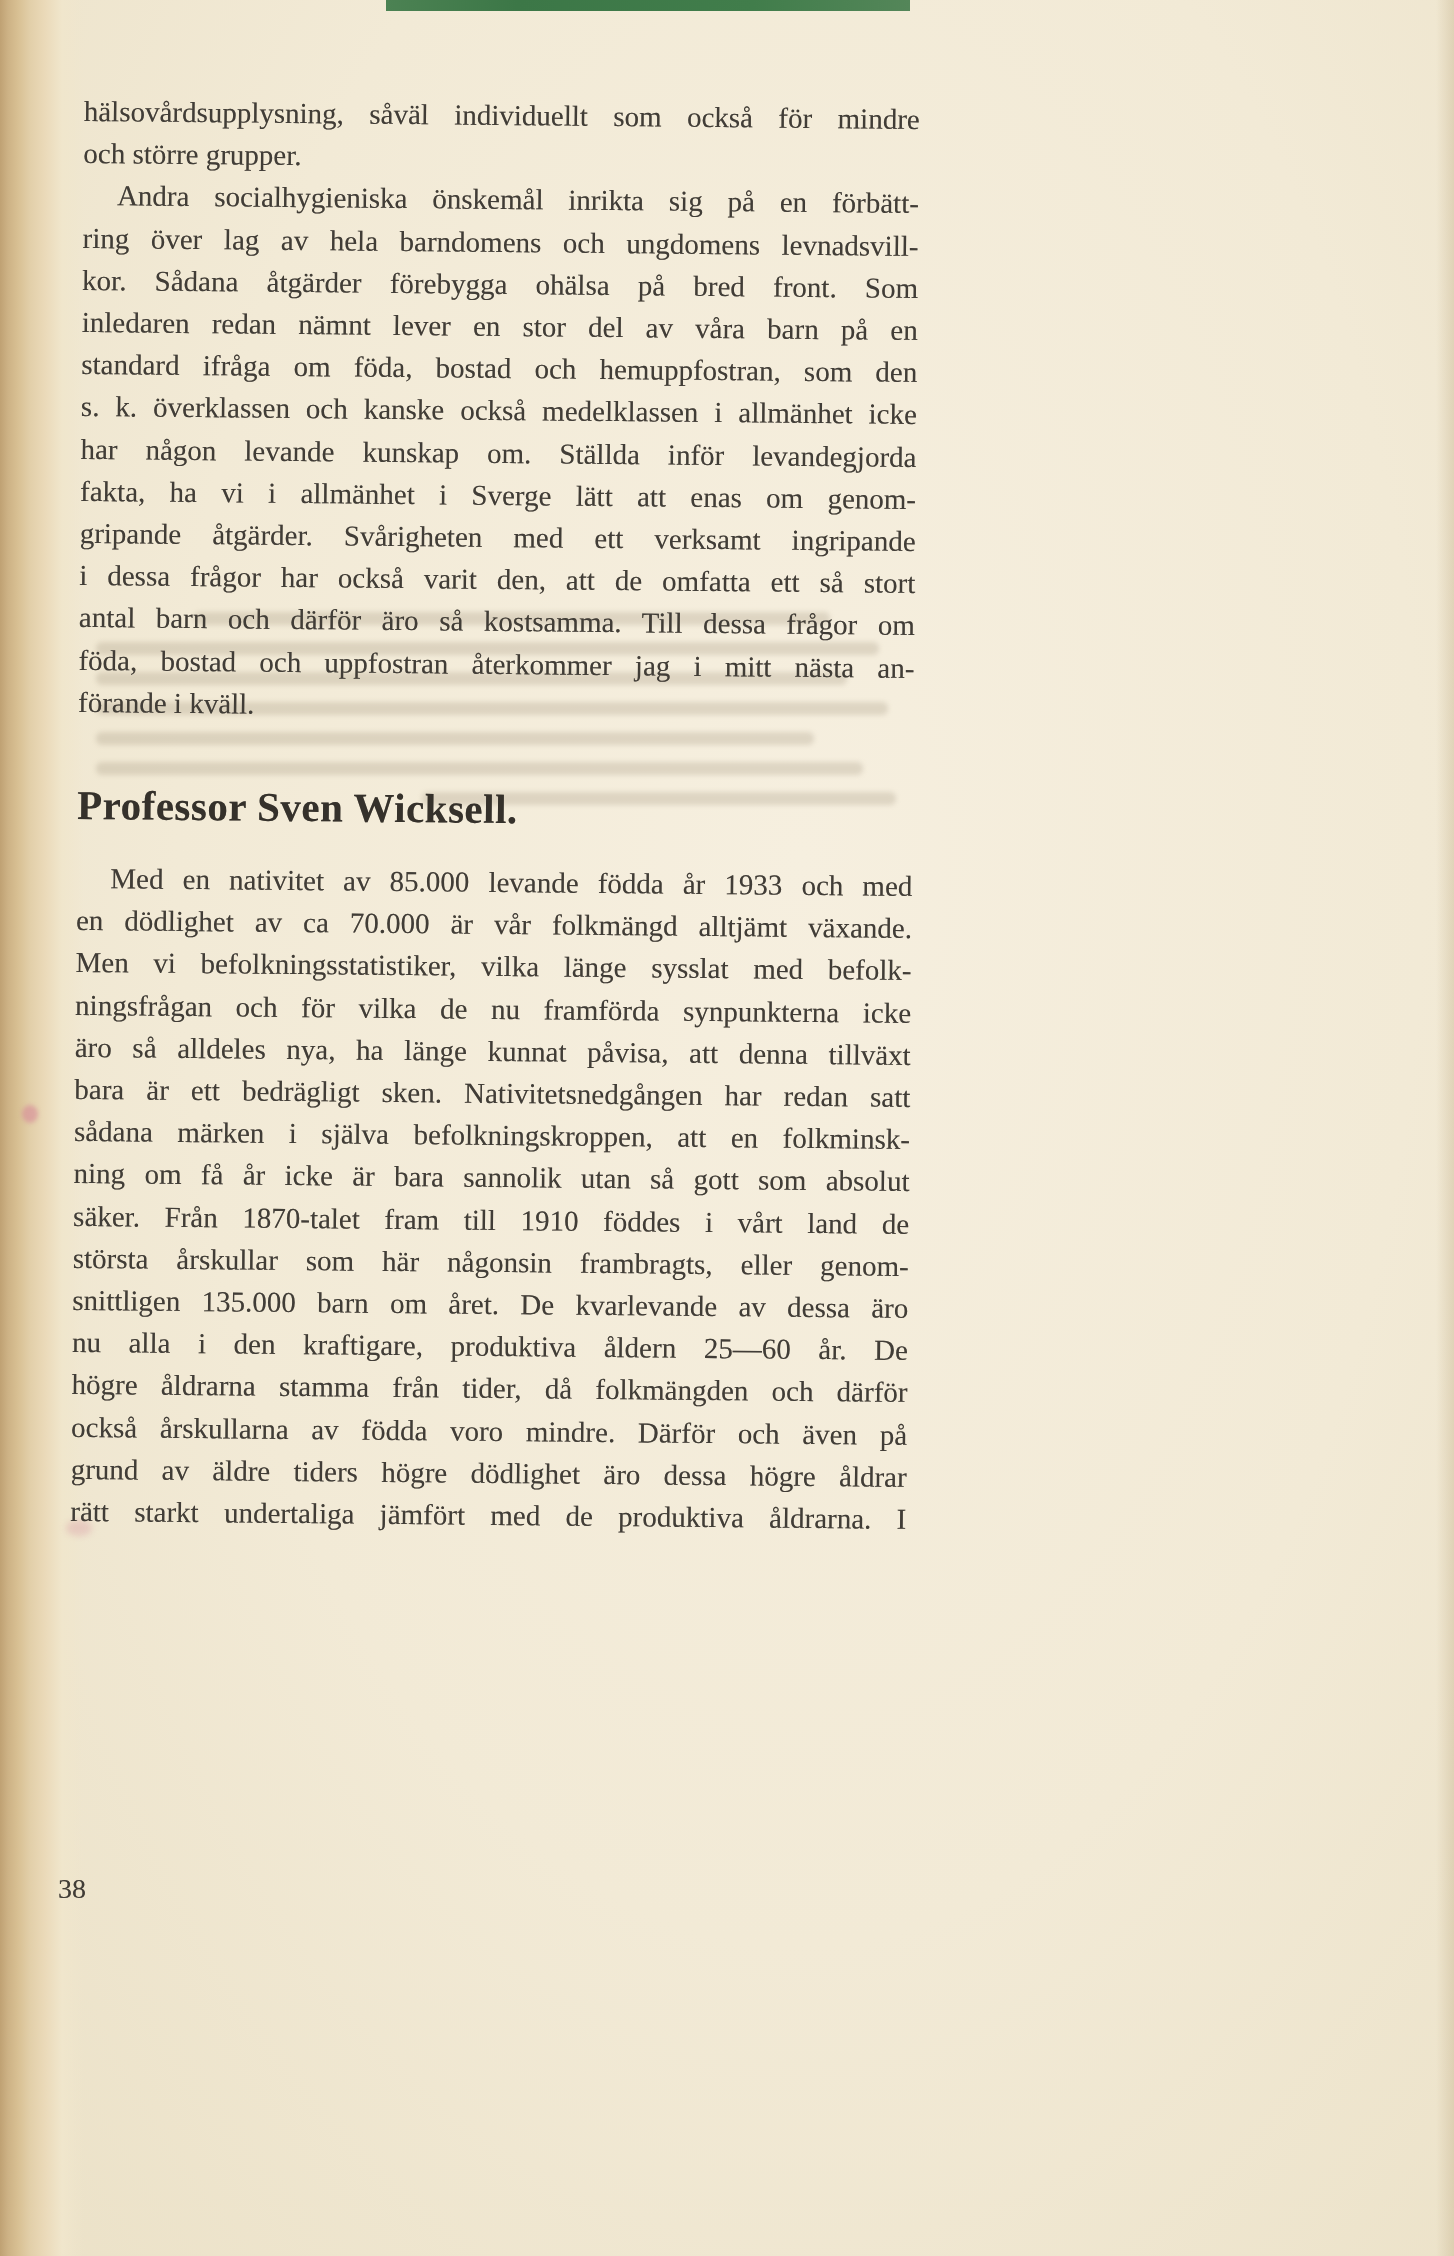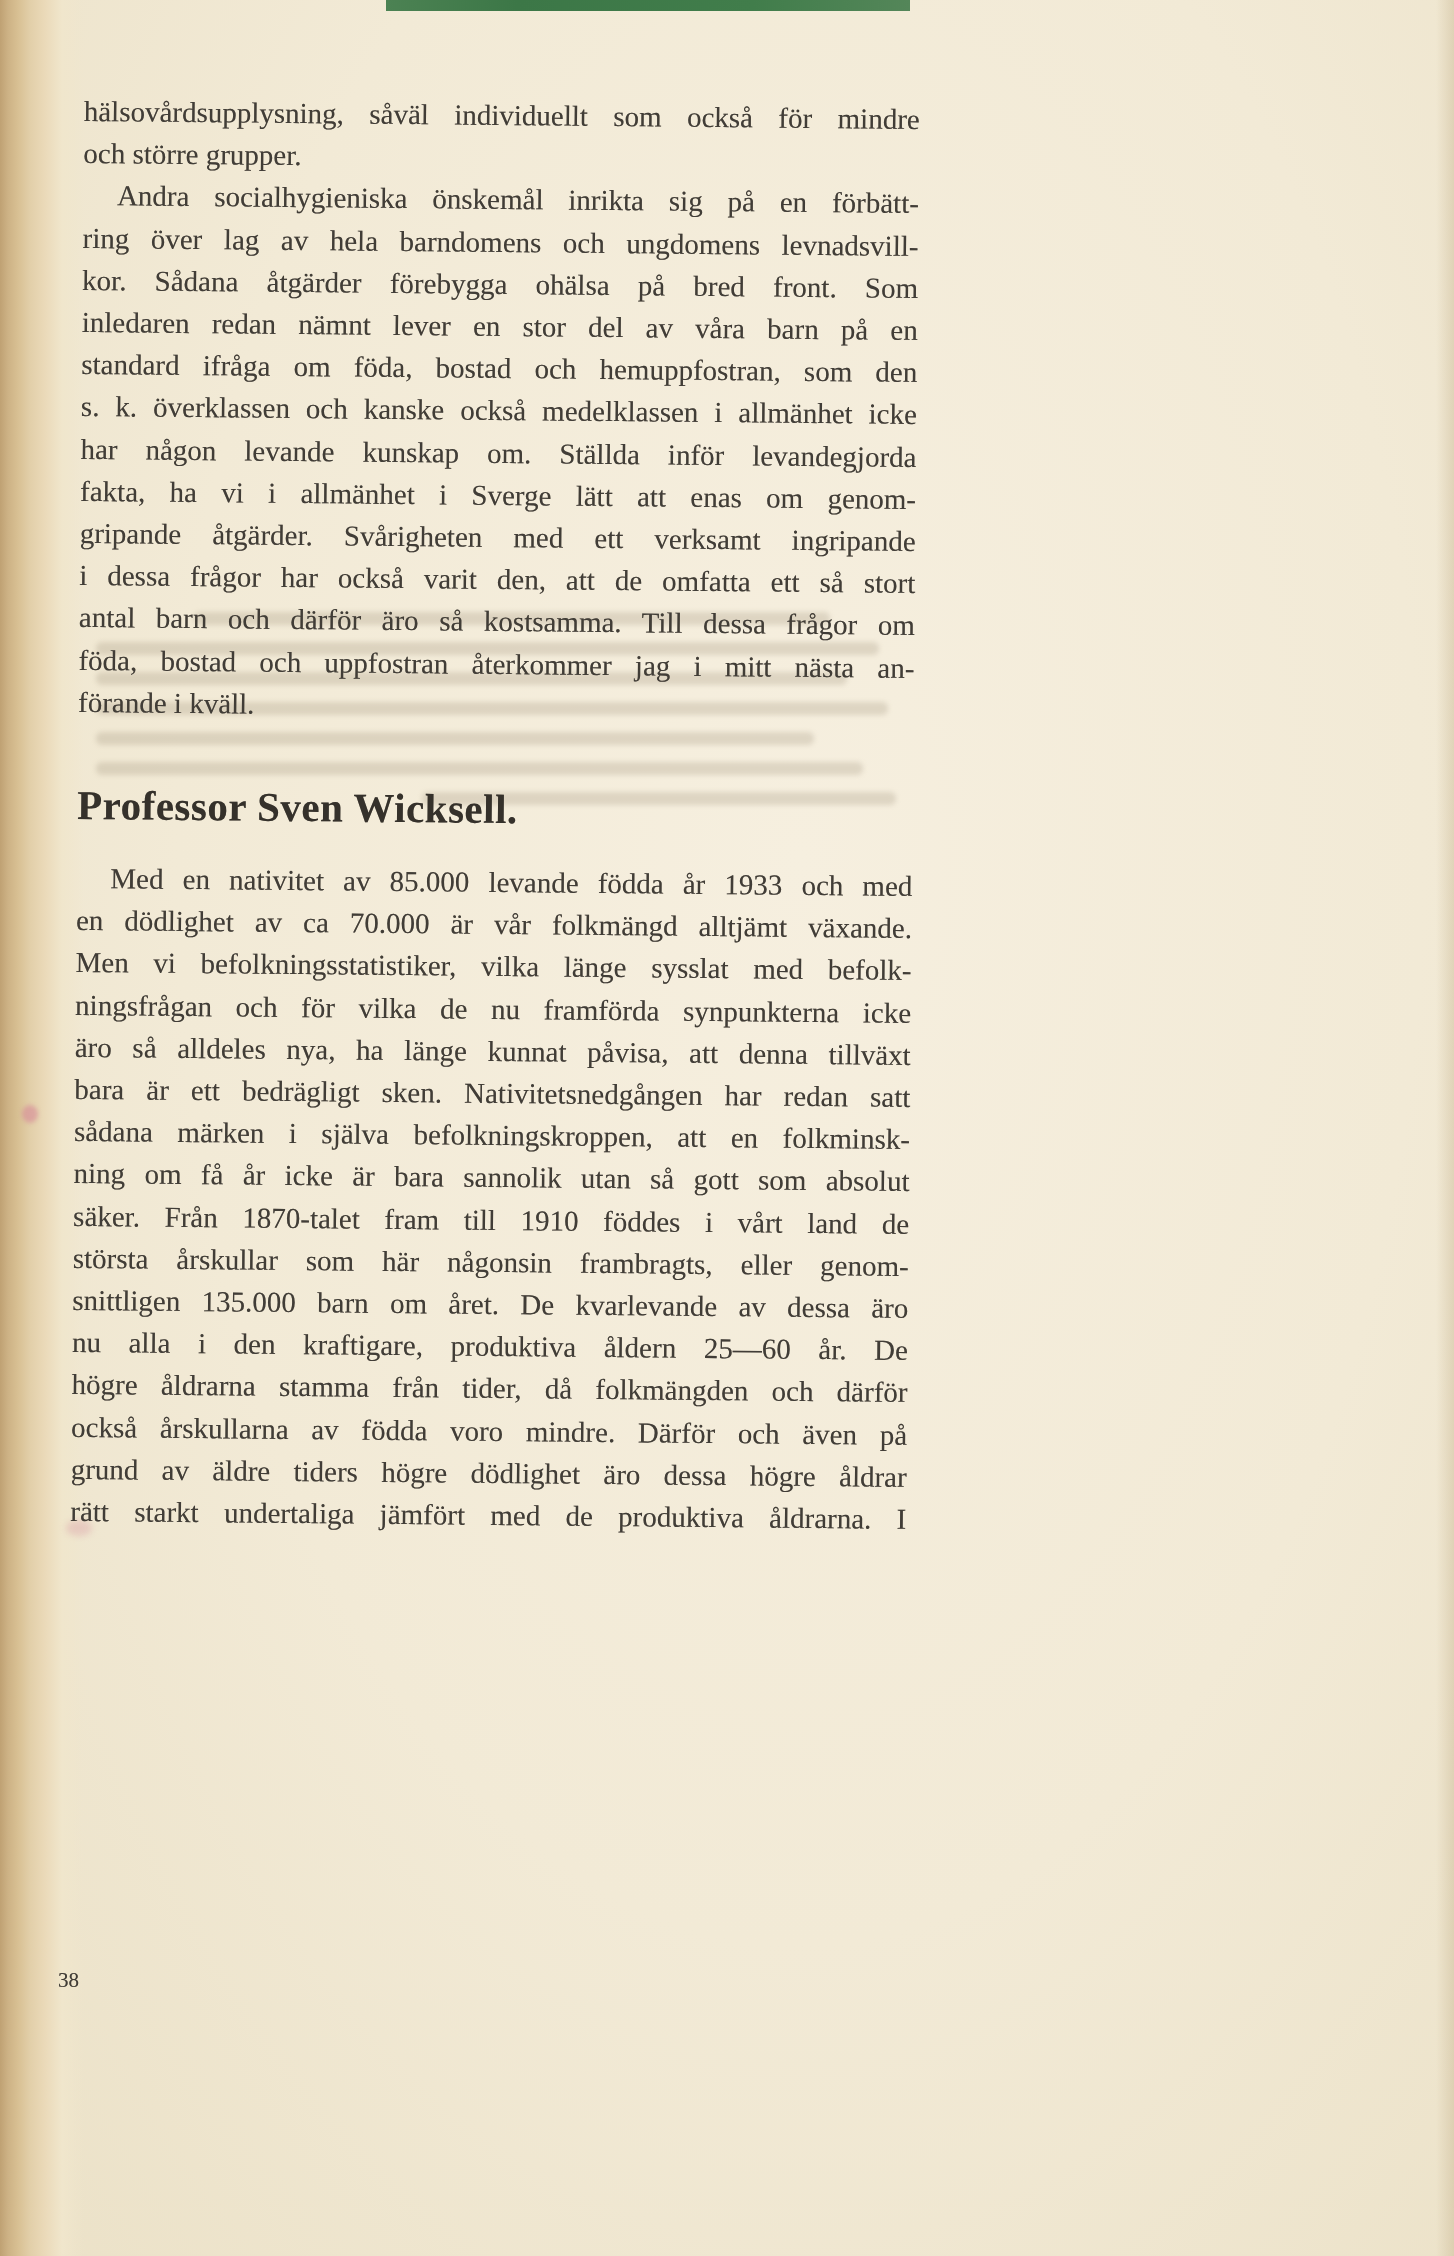--- a/index.html
+++ b/index.html
@@ -112,24 +112,24 @@
   .heading {
     margin: 56px 0 26px 0;
     font-size: 41px;
     line-height: 52px;
     font-weight: 700;
     letter-spacing: 0.5px;
     color: #35312b;
   }
   .page-number {
     position: absolute;
-    left: 58px; top: 1968px;
+    left: 58px; top: 1873px;
     z-index: 3;
     color: #413d37;
-    font-size: 21px;
+    font-size: 28px;
     text-shadow: 0 0 0.6px rgba(62,56,46,0.45);
   }
 </style>
 </head>
 <body>
 
 <div class="scan-page">
 
   <div class="edge-left"></div>
   <div class="edge-right"></div>

